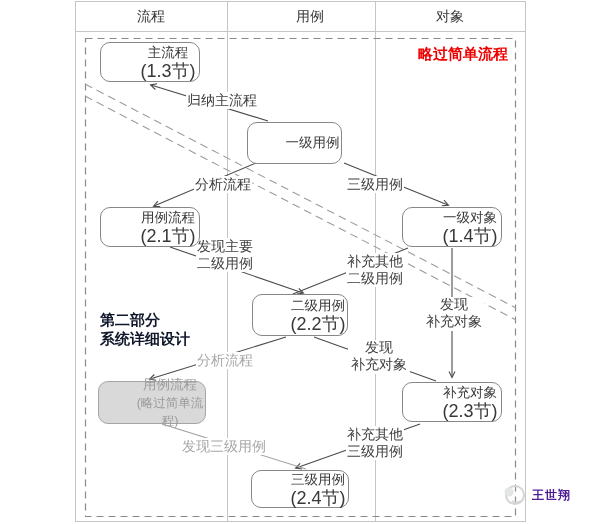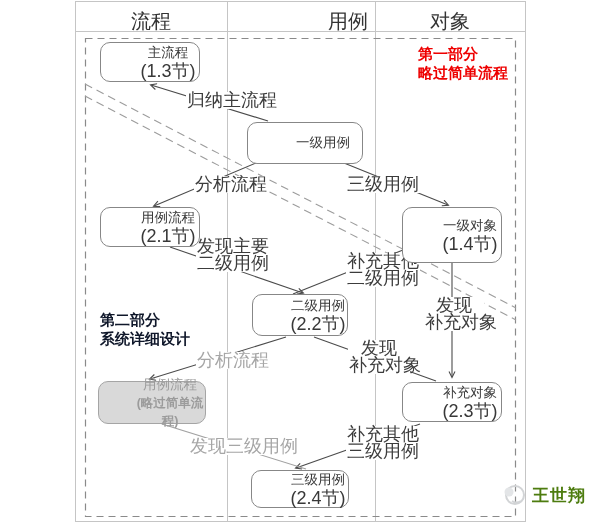--- a/index.html
+++ b/index.html
@@ -1,31 +1,31 @@
 <!DOCTYPE html>
 <html><head>
 <meta charset="utf-8">
 <style>
   html,body{margin:0;padding:0;background:#fff;}
   .stage{position:relative;width:600px;height:524px;background:#fff;overflow:hidden;
          font-family:"Liberation Sans","DejaVu Sans",sans-serif;}
   svg.layer{position:absolute;left:0;top:0;z-index:1;}
-  .hdr{position:absolute;top:8px;width:150px;text-align:center;font-size:20px;color:#333;z-index:2;}
+  .hdr{position:absolute;top:8px;width:150px;text-align:center;font-size:14px;color:#333;z-index:2;}
   .node{position:absolute;box-sizing:border-box;background:#fff;border:1.4px solid #878787;
         border-radius:10px;display:flex;flex-direction:column;align-items:center;justify-content:center;
         font-size:13.5px;line-height:18px;color:#383838;z-index:3;text-align:center;padding-left:36px;}
   .node .sub{font-size:18px;}
   .node.muted{background:#d9d9d9;border-color:#a5a5a5;color:#9b9b9b;}
-  .elabel{position:absolute;background:#fff;font-size:18px;line-height:17px;color:#3c3c3c;
+  .elabel{position:absolute;background:#fff;font-size:14px;line-height:17px;color:#3c3c3c;
           z-index:2;padding:0 1px;white-space:nowrap;}
-  .elabel.center{text-align:center;}
+  .elabel.center{text-align:center;font-family:Liberation Mono, monospace;}
   .elabel.gray{color:#a6a6a6;}
   .plabel{position:absolute;font-weight:bold;font-size:15px;line-height:19px;z-index:2;white-space:nowrap;}
   .wm{position:absolute;left:502px;top:482px;display:flex;align-items:center;z-index:4;}
-  .wm .wm-text{font-size:17px;font-weight:600;color:#4d7c0f;margin-left:6px;letter-spacing:1px;}
+  .wm .wm-text{font-size:12px;font-weight:600;color:#4c1d95;margin-left:6px;letter-spacing:1px;}
 </style>
 </head>
 <body>
 
 <div class="stage">
 
   <svg class="layer" width="600" height="524" viewBox="0 0 600 524">
     <defs>
       <marker id="arrow" markerWidth="9" markerHeight="9" refX="6" refY="3.5" orient="auto" markerUnits="userSpaceOnUse">
         <path d="M0.5,0.5 L6.5,3.5 L0.5,6.5" fill="none" stroke="#4b4b4b" stroke-width="1.1"></path>
@@ -55,58 +55,57 @@
       <line x1="408" y1="248" x2="293" y2="294"></line>
       <line x1="452" y1="248" x2="452" y2="377" marker-end="url(#arrow)"></line>
       <line x1="286" y1="337" x2="150" y2="379" marker-end="url(#arrow)"></line>
       <line x1="314" y1="337" x2="436" y2="381"></line>
       <line x1="420" y1="424" x2="296" y2="468" marker-end="url(#arrow)"></line>
     </g>
     <line x1="162" y1="424" x2="306" y2="469" stroke="#a2a2a2" stroke-width="1.1"></line>
   </svg>
 
   <div class="hdr" style="left:76px;">流程</div>
-  <div class="hdr" style="left:218px;text-align:right;">用例</div>
+  <div class="hdr" style="left:235px;">用例</div>
   <div class="hdr" style="left:375px;text-align:center;">对象</div>
 
   <div class="plabel" style="left:418px;top:44px;color:#ee0000;">
-    <div>第一部分</div>
     <div>略过简单流程</div>
   </div>
   <div class="plabel" style="left:100px;top:310px;color:#0f172a;">
     <div>第二部分</div>
     <div>系统详细设计</div>
   </div>
 
   <div class="node" style="left:100px;top:42px;width:100px;height:40px;">
     <div>主流程</div>
     <div class="sub">(1.3节)</div>
   </div>
-  <div class="node" style="left:247px;top:122px;width:116px;height:42px;gap:20px;">
+  <div class="node" style="left:247px;top:122px;width:95px;height:42px;gap:20px;">
     <div>一级用例</div>
   </div>
   <div class="node" style="left:100px;top:207px;width:100px;height:40px;">
     <div>用例流程</div>
     <div class="sub">(2.1节)</div>
   </div>
-  <div class="node" style="left:402px;top:207px;width:100px;height:56px;">
+  <div class="node" style="left:402px;top:207px;width:100px;height:40px;">
     <div>一级对象</div>
     <div class="sub">(1.4节)</div>
   </div>
   <div class="node" style="left:252px;top:294px;width:96px;height:42px;">
     <div>二级用例</div>
     <div class="sub">(2.2节)</div>
   </div>
   <div class="node" style="left:402px;top:382px;width:100px;height:40px;">
     <div>补充对象</div>
     <div class="sub">(2.3节)</div>
   </div>
   <div class="node muted" style="left:98px;top:381px;width:108px;height:43px;">
     <div>用例流程</div>
-    <div class="sub" style="font-size:12.5px;font-weight:bold;">(略过简单流程)</div>
+    <div class="sub" style="font-size:12.5px;">(略过简单流程)</div>
   </div>
   <div class="node" style="left:251px;top:470px;width:98px;height:38px;">
     <div>三级用例</div>
     <div class="sub">(2.4节)</div>
   </div>
 
   <div class="elabel" style="left:186px;top:92px;">归纳主流程</div>
   <div class="elabel" style="left:194px;top:176px;">分析流程</div>
   <div class="elabel" style="left:346px;top:176px;">三级用例</div>
 
@@ -125,21 +124,21 @@
   <div class="elabel center" style="left:348px;top:340px;width:60px;">
     <div>发现</div>
     <div>补充对象</div>
   </div>
   <div class="elabel" style="left:346px;top:426px;">
     <div>补充其他</div>
     <div>三级用例</div>
   </div>
 
   <div class="elabel gray" style="left:196px;top:352px;">分析流程</div>
-  <div class="elabel gray" style="left:189px;top:438px;">发现三级用例</div>
+  <div class="elabel gray" style="left:181px;top:438px;">发现三级用例</div>
 
   <div class="wm">
     <svg width="24" height="26" viewBox="0 0 24 26">
       <circle cx="13" cy="13" r="9" fill="none" stroke="#d2d4d6" stroke-width="2"></circle>
       <circle cx="7" cy="10" r="4.5" fill="#e3e5e7"></circle>
       <path d="M10,19 q4,3 9,0" fill="none" stroke="#d2d4d6" stroke-width="2"></path>
     </svg>
     <span class="wm-text">王世翔</span>
   </div>
 

